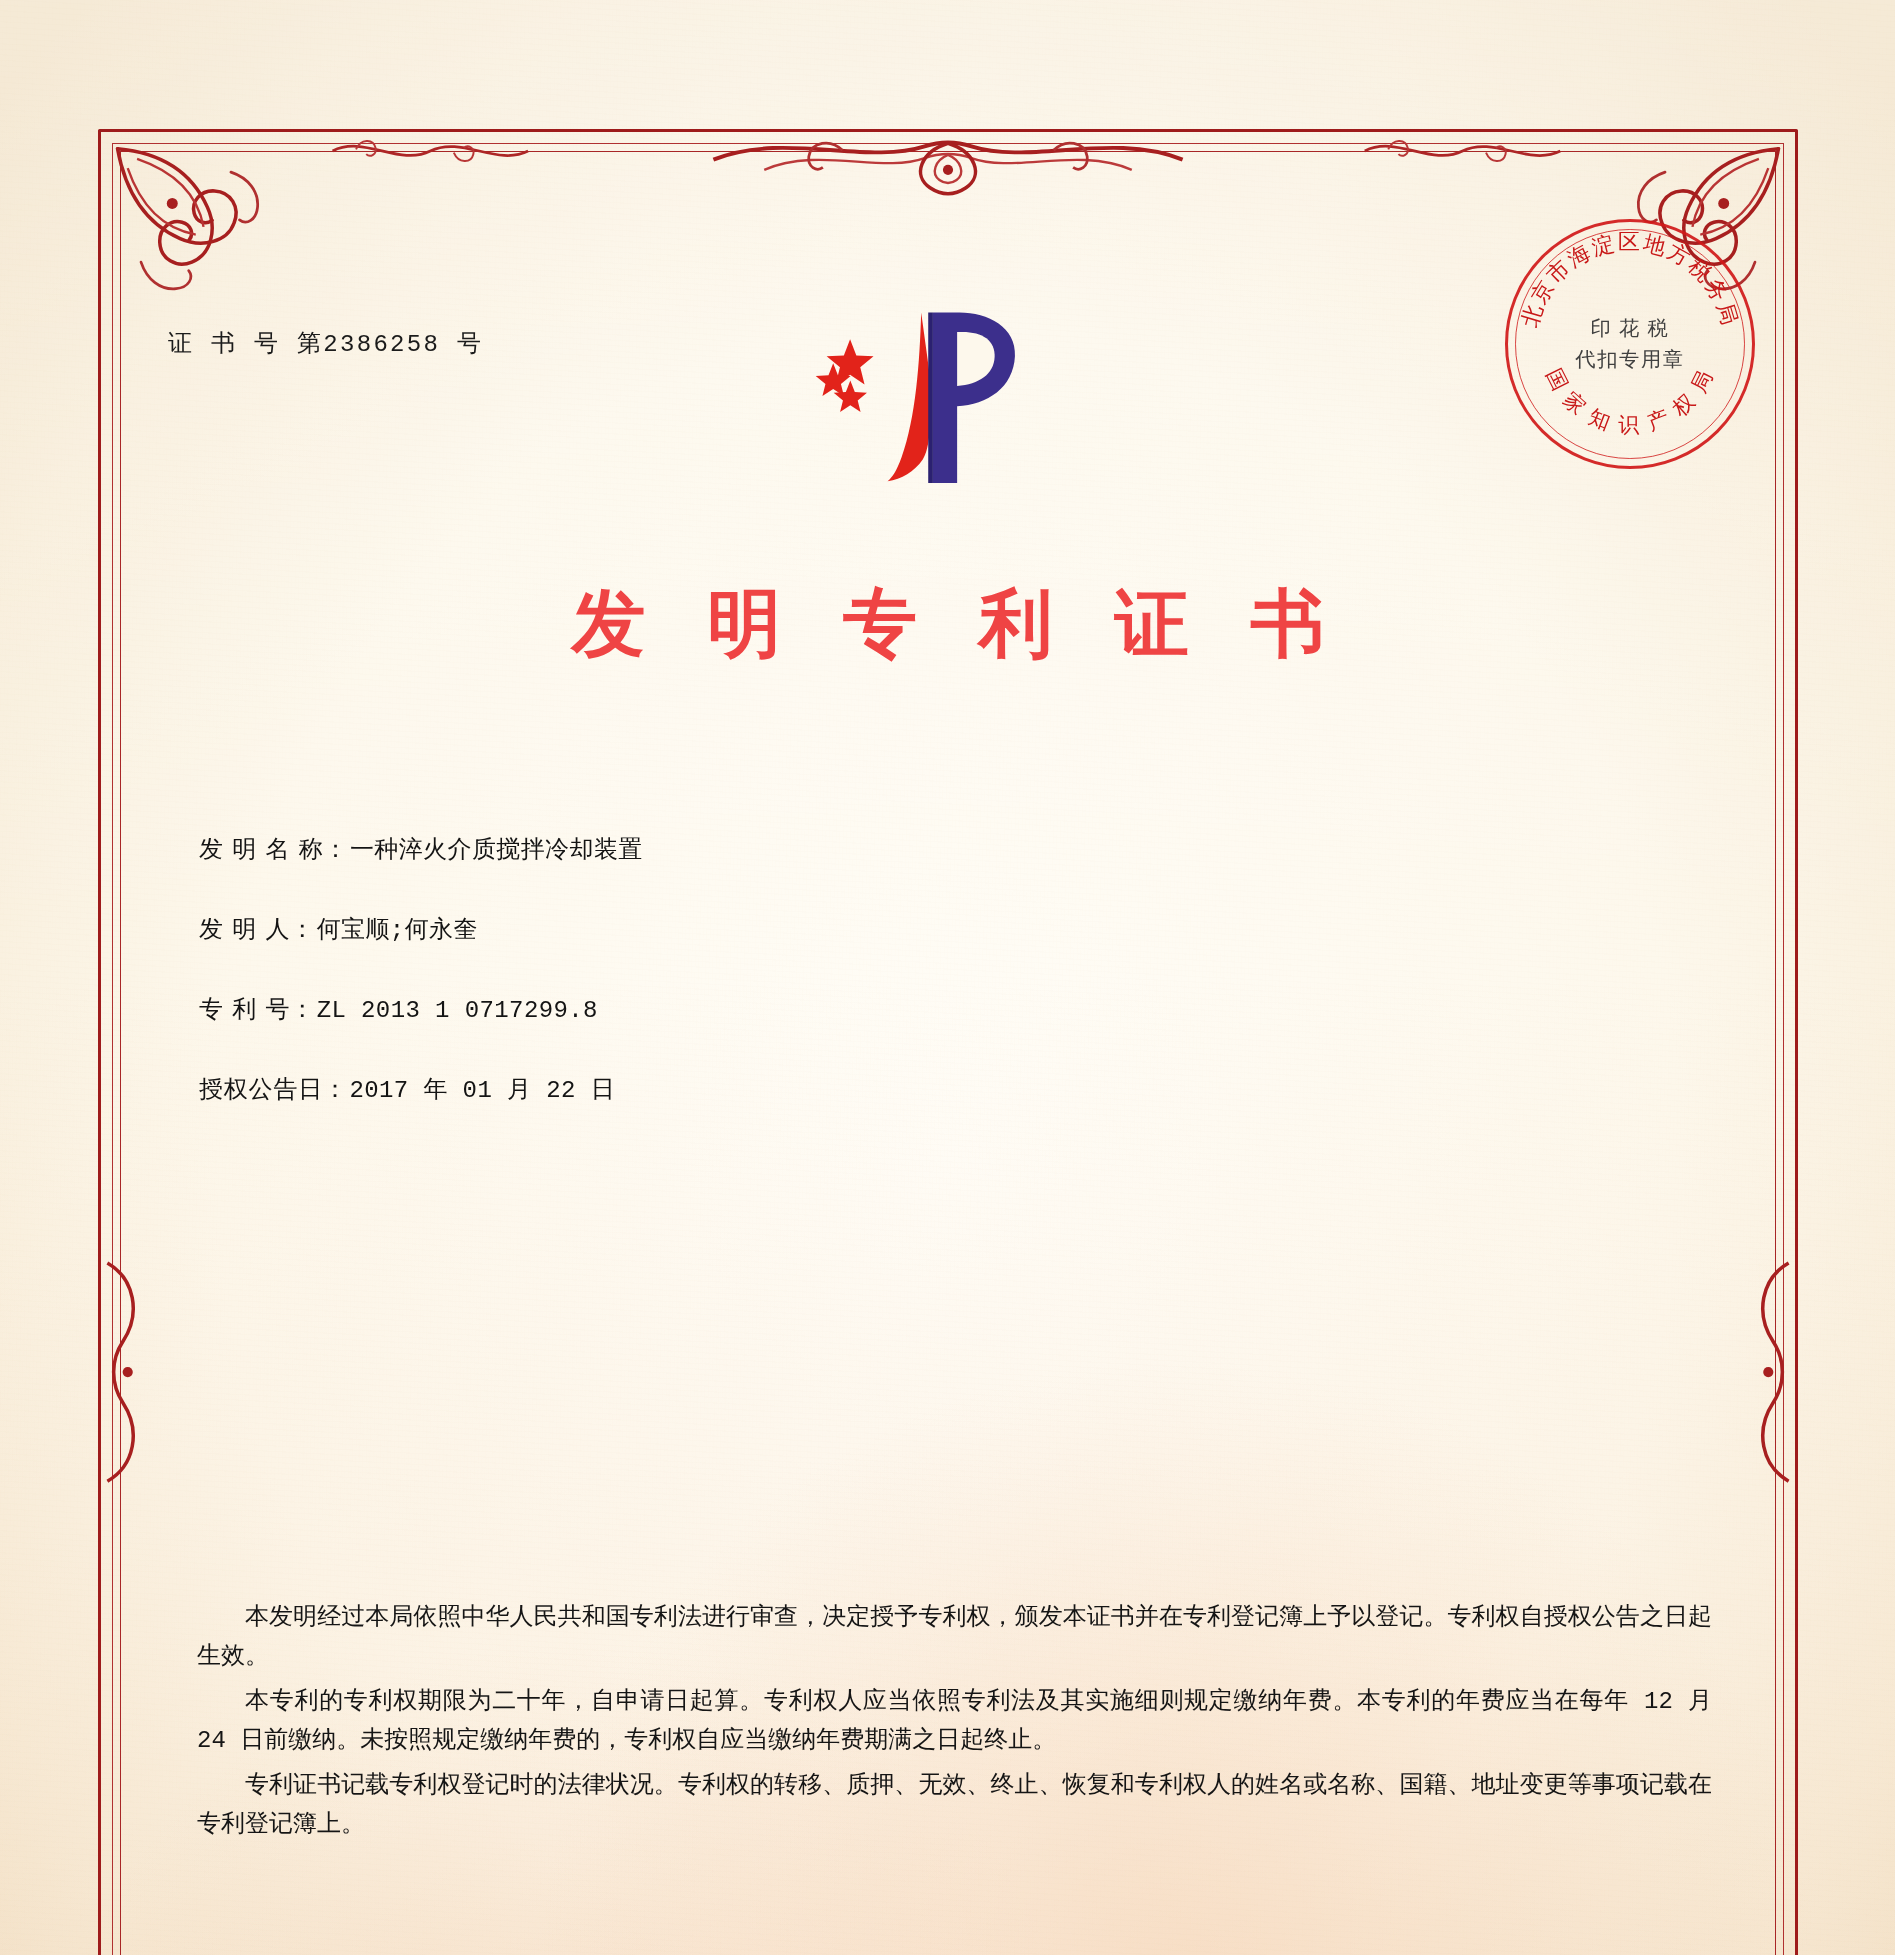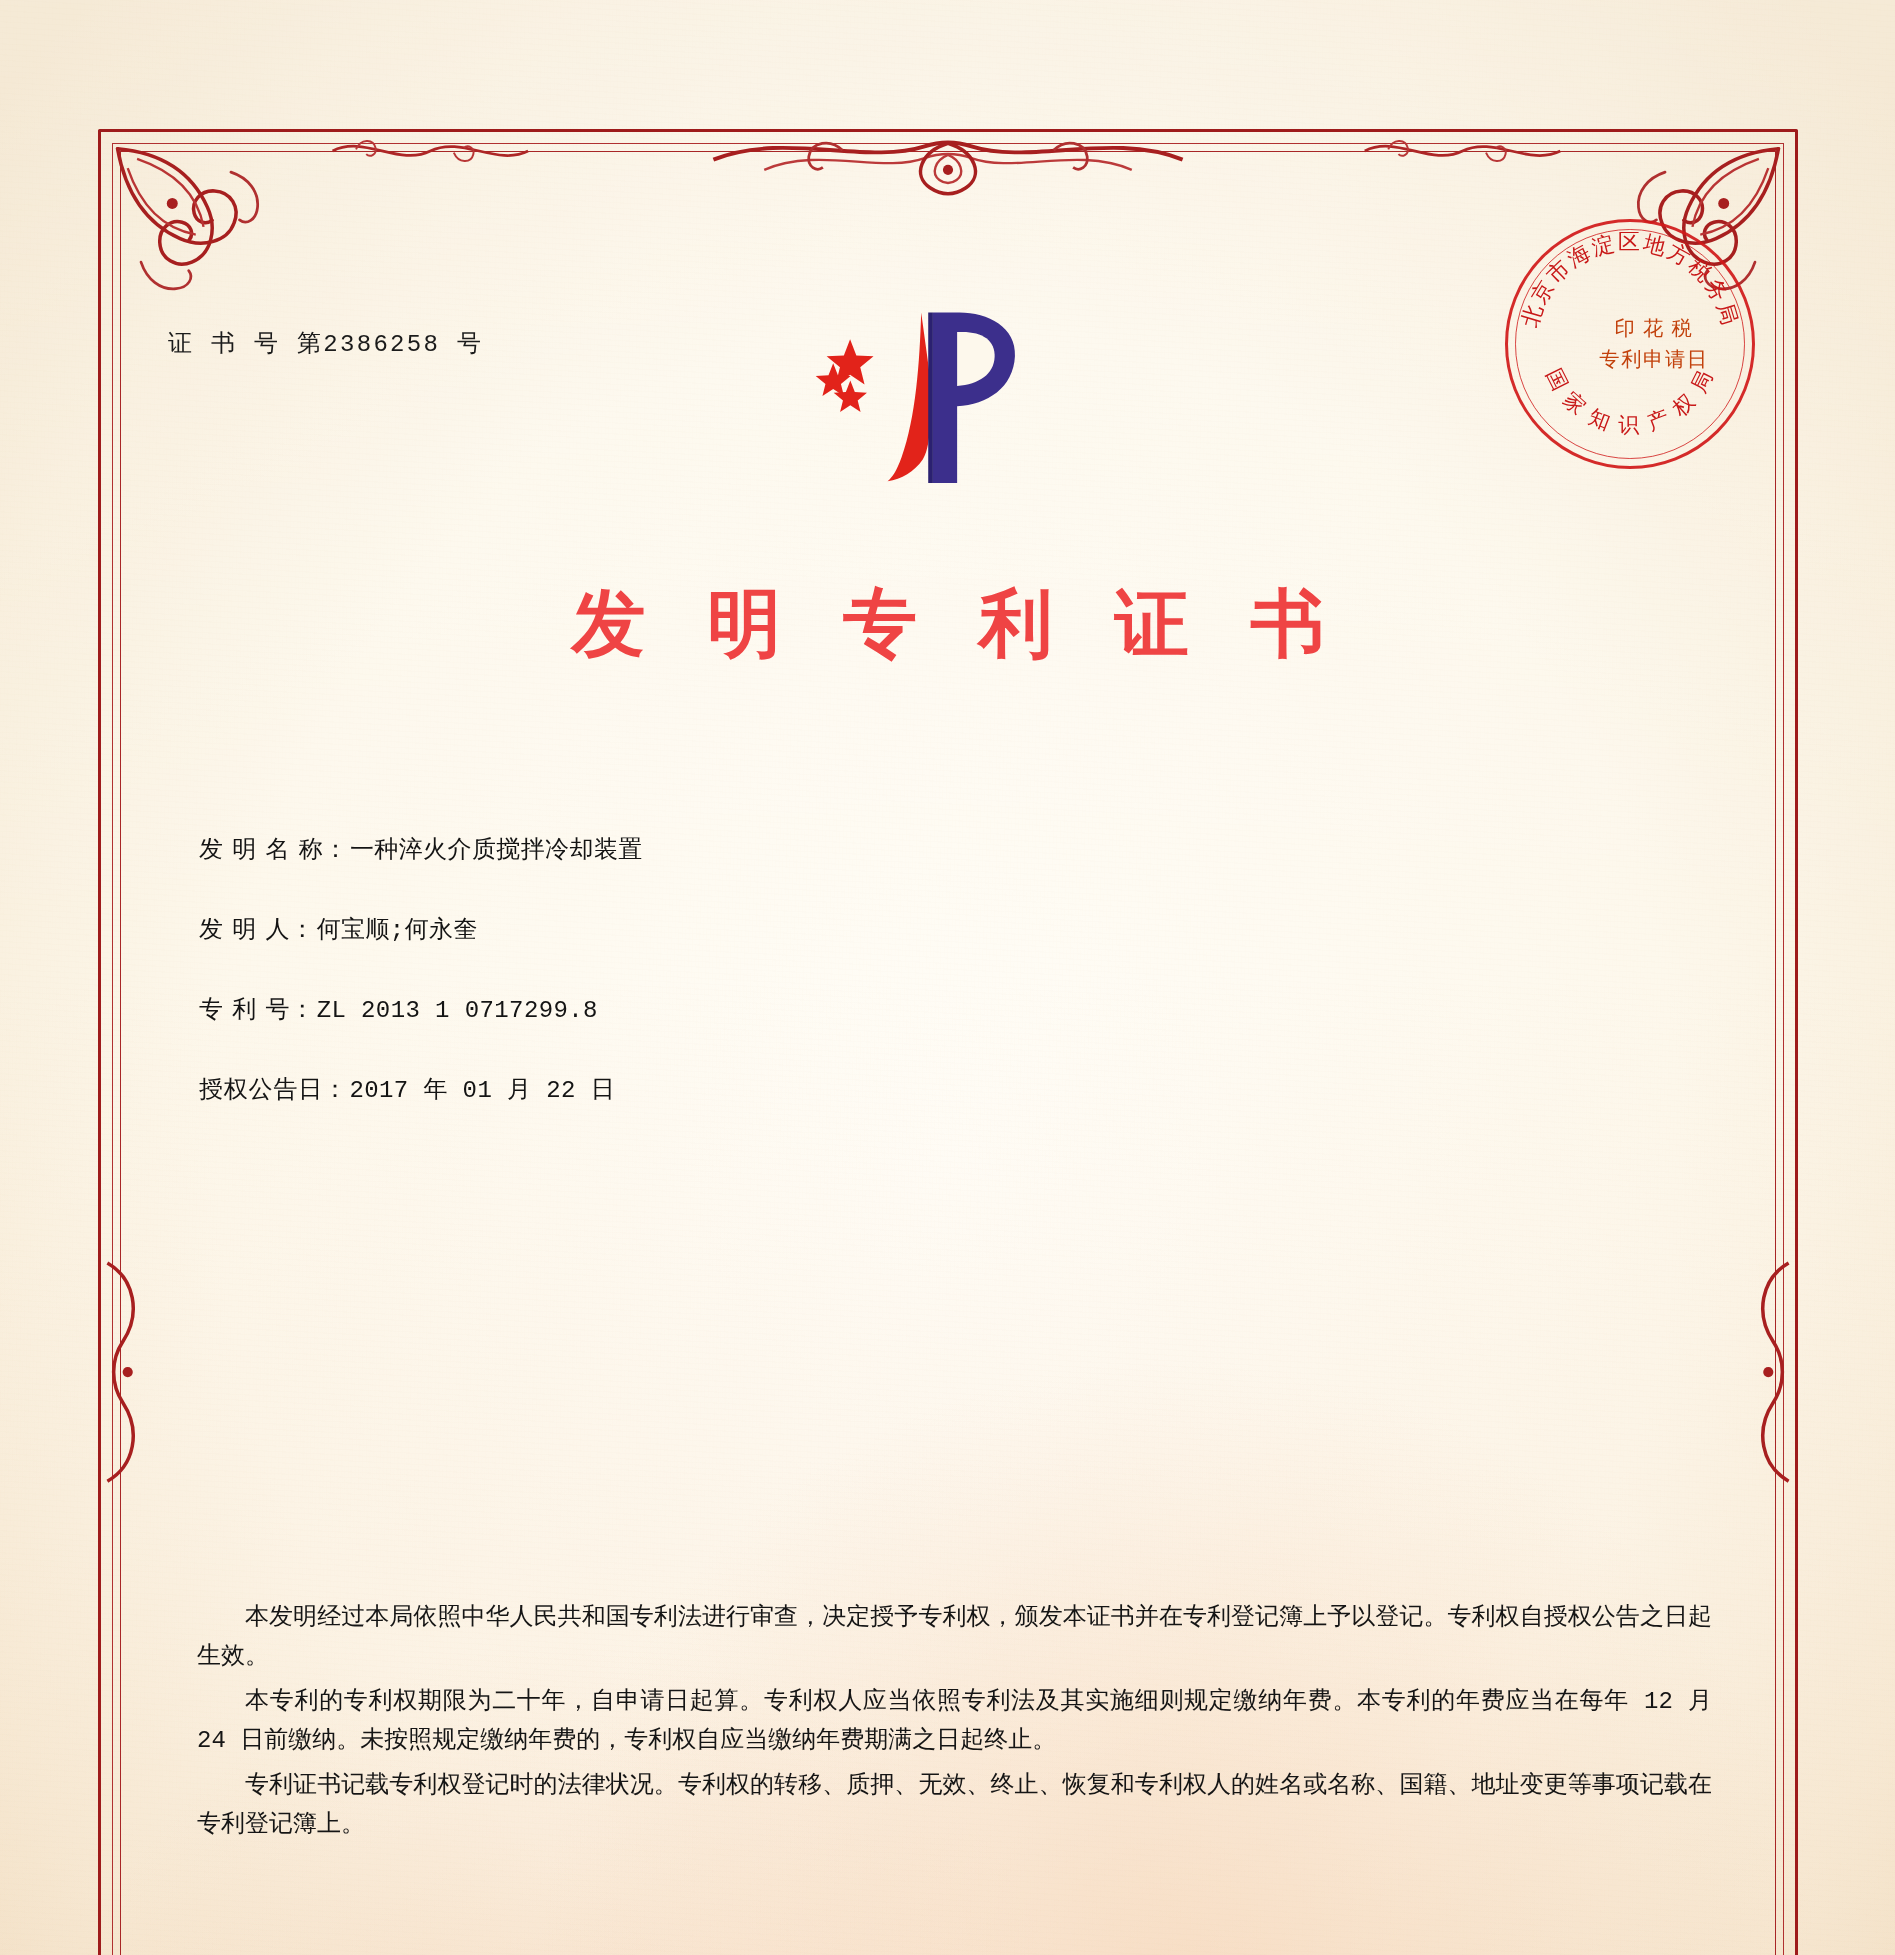--- a/index.html
+++ b/index.html
@@ -112,27 +112,26 @@
     position: absolute;
     inset: 0;
     color: #c81818;
   }
   .tax-center {
     position: absolute;
     left: 50%;
     top: 50%;
     transform: translate(-50%, -50%);
     text-align: center;
-    color: #c2410c;
+    color: #404040;
     font-size: 20.3px;
     line-height: 1.55;
     letter-spacing: 1.6px;
     white-space: nowrap;
     font-family: "Liberation Serif", "DejaVu Serif", serif;
-    margin-left: 24px;
   }
 
   
   .doc-title {
     position: absolute;
     left: 0; right: 0;
     top: 575px;
     text-align: center;
     font-size: 74px;
     letter-spacing: 18px;
@@ -298,21 +297,21 @@
       </defs>
       <text font-size="56" fill="#c81818" letter-spacing="6" font-family="'DejaVu Serif','Liberation Serif',serif">
         <textPath href="#arcTop" startOffset="50%" text-anchor="middle">北京市海淀区地方税务局</textPath>
       </text>
       <text font-size="54" fill="#c81818" letter-spacing="6" font-family="'DejaVu Serif','Liberation Serif',serif">
         <textPath href="#arcBottom" startOffset="50%" text-anchor="middle">国 家 知 识 产 权 局</textPath>
       </text>
     </svg>
     <div class="tax-center">
       <div>印 花 税</div>
-      <div>专利申请日</div>
+      <div>代扣专用章</div>
     </div>
   </div>
 
   <div class="doc-title">发 明 专 利 证 书</div>
 
   <div class="fields">
 
     <div class="field-row">
       <span class="field-label">发 明 名 称：</span>
       <span class="field-value">一种淬火介质搅拌冷却装置</span>

